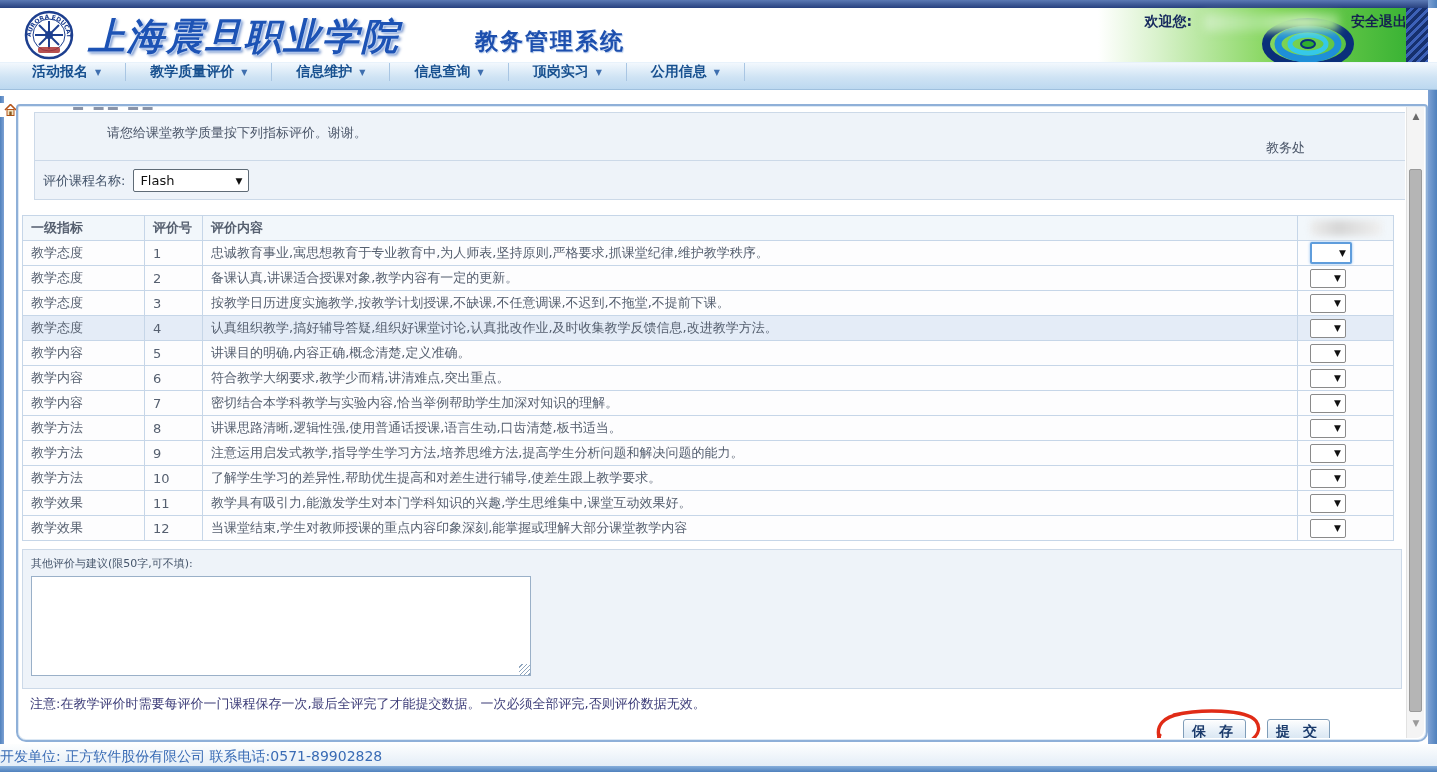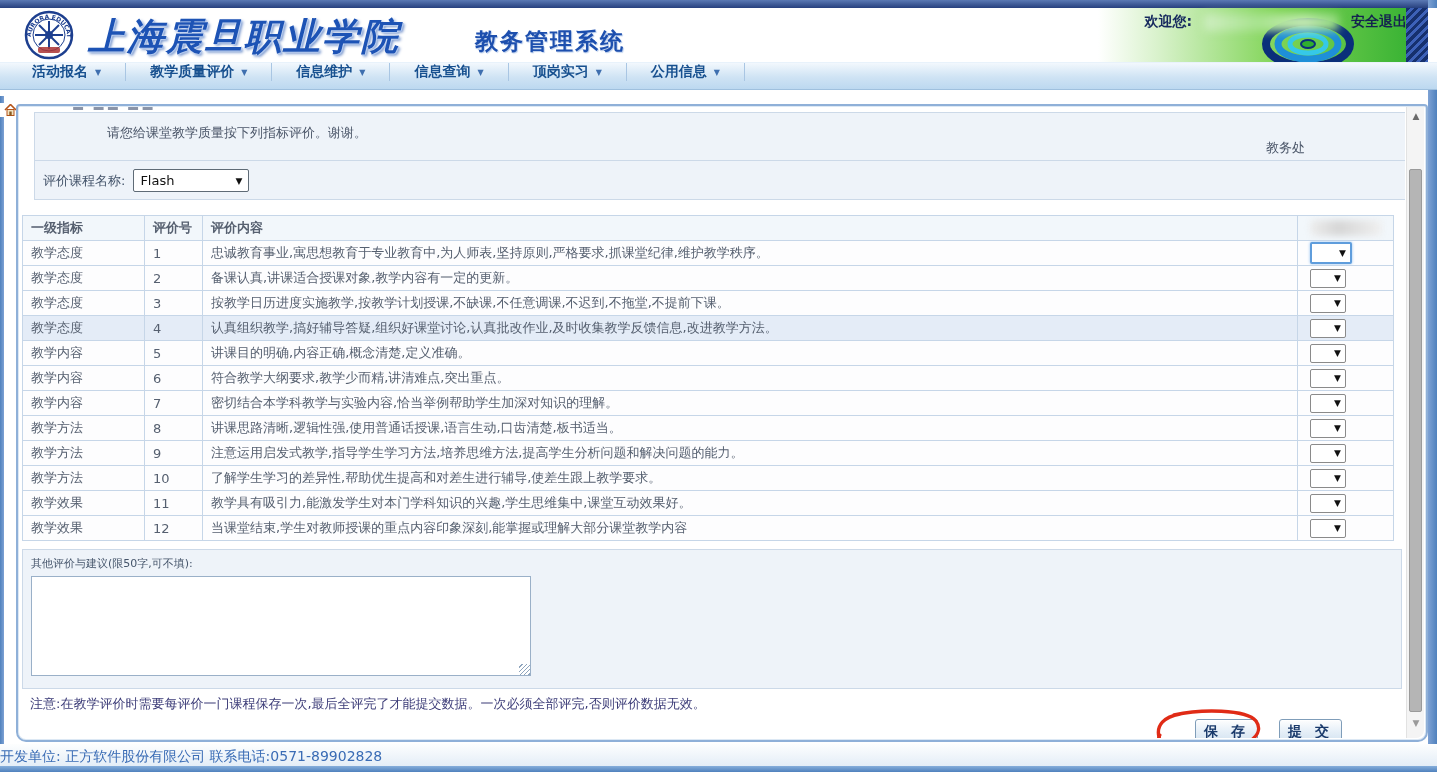--- a/index.html
+++ b/index.html
@@ -88,21 +88,21 @@
     border:1px solid #9ab0c8; resize:none; font-family:"DejaVu Sans",sans-serif; font-size:13px; padding:3px; }
   .resize-grip { position:absolute; left:496px; top:114px; width:11px; height:11px; pointer-events:none;
     background:repeating-linear-gradient(135deg,transparent 0 2px,#8fa5bd 2px 3px); }
   .note-row { position:absolute; left:2px; top:586px; width:1380px; height:22px; font-size:13px;
     color:#3c3c78; padding-left:8px; display:flex; align-items:center; }
   .btn-row { position:absolute; left:2px; top:612px; width:1380px; height:26px; }
   .btn { position:absolute; top:0; width:63px; height:26px; border:1px solid #7f9db9; border-radius:3px;
     background:linear-gradient(#fefefe,#e7f0f8 45%,#cfe0ef); font-size:14px; font-weight:bold;
     color:#1a3a6b; font-family:"DejaVu Sans",sans-serif; cursor:pointer; letter-spacing:4px;
     display:flex; align-items:center; justify-content:center; box-shadow:0 1px 0 #fff inset; }
-  .btn-save { right:144px;text-align:center; } .btn-submit { right:60px; }
+  .btn-save { right:156px;text-align:center; } .btn-submit { right:72px; }
   .red-circle { position:absolute; right:132px; top:-14px; width:124px; height:54px; pointer-events:none; z-index:9; }
 
   
   .scrollbar { position:absolute; right:2px; top:1px; bottom:2px; width:18px; background:#f4f4f4;
     border-left:1px solid #e2e2e2; border-radius:0 0 8px 0; }
   .sb-up { position:absolute; top:4px; left:0; width:18px; height:16px; text-align:center;
     font-size:9px; color:#6b6b6b; cursor:pointer; }
   .sb-thumb { position:absolute; top:62px; bottom:26px; left:2px; width:13px; background:#b5b5b5;
     border:1px solid #9a9a9a; border-radius:2px; cursor:pointer; }
   .sb-down { position:absolute; bottom:4px; left:0; width:18px; height:16px; text-align:center;

